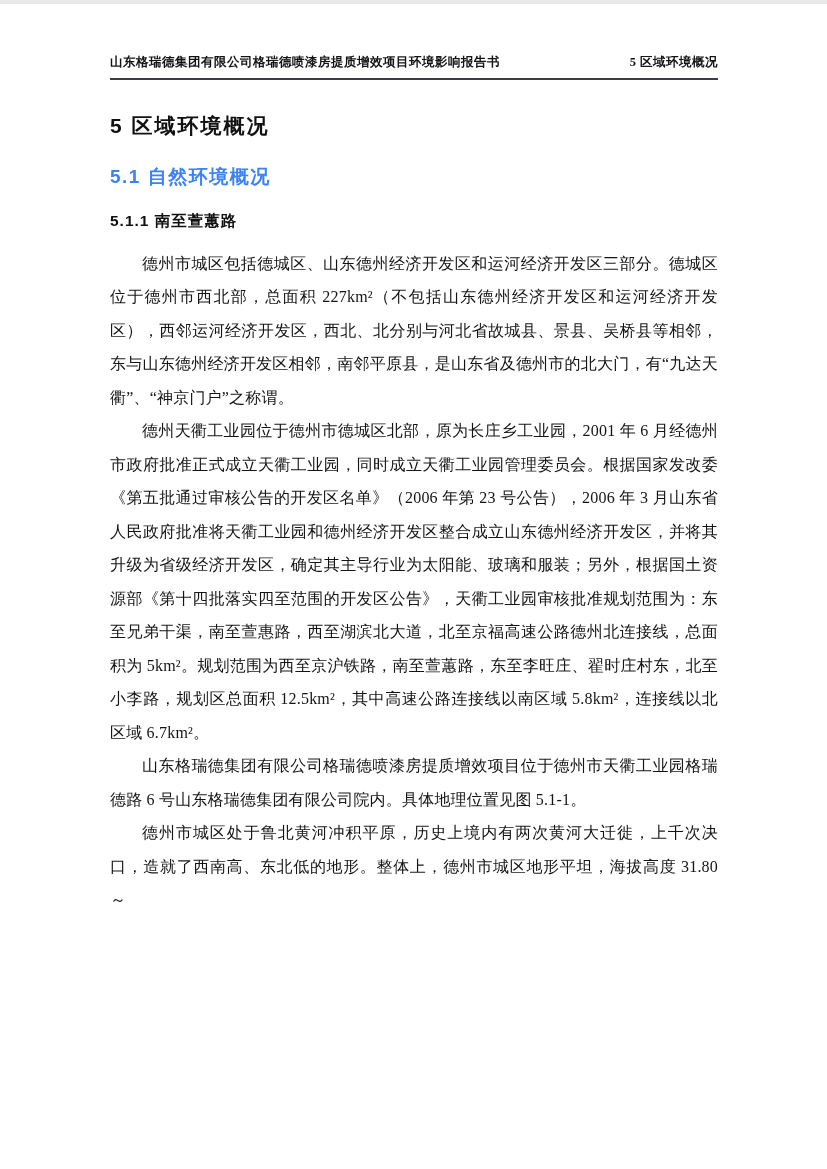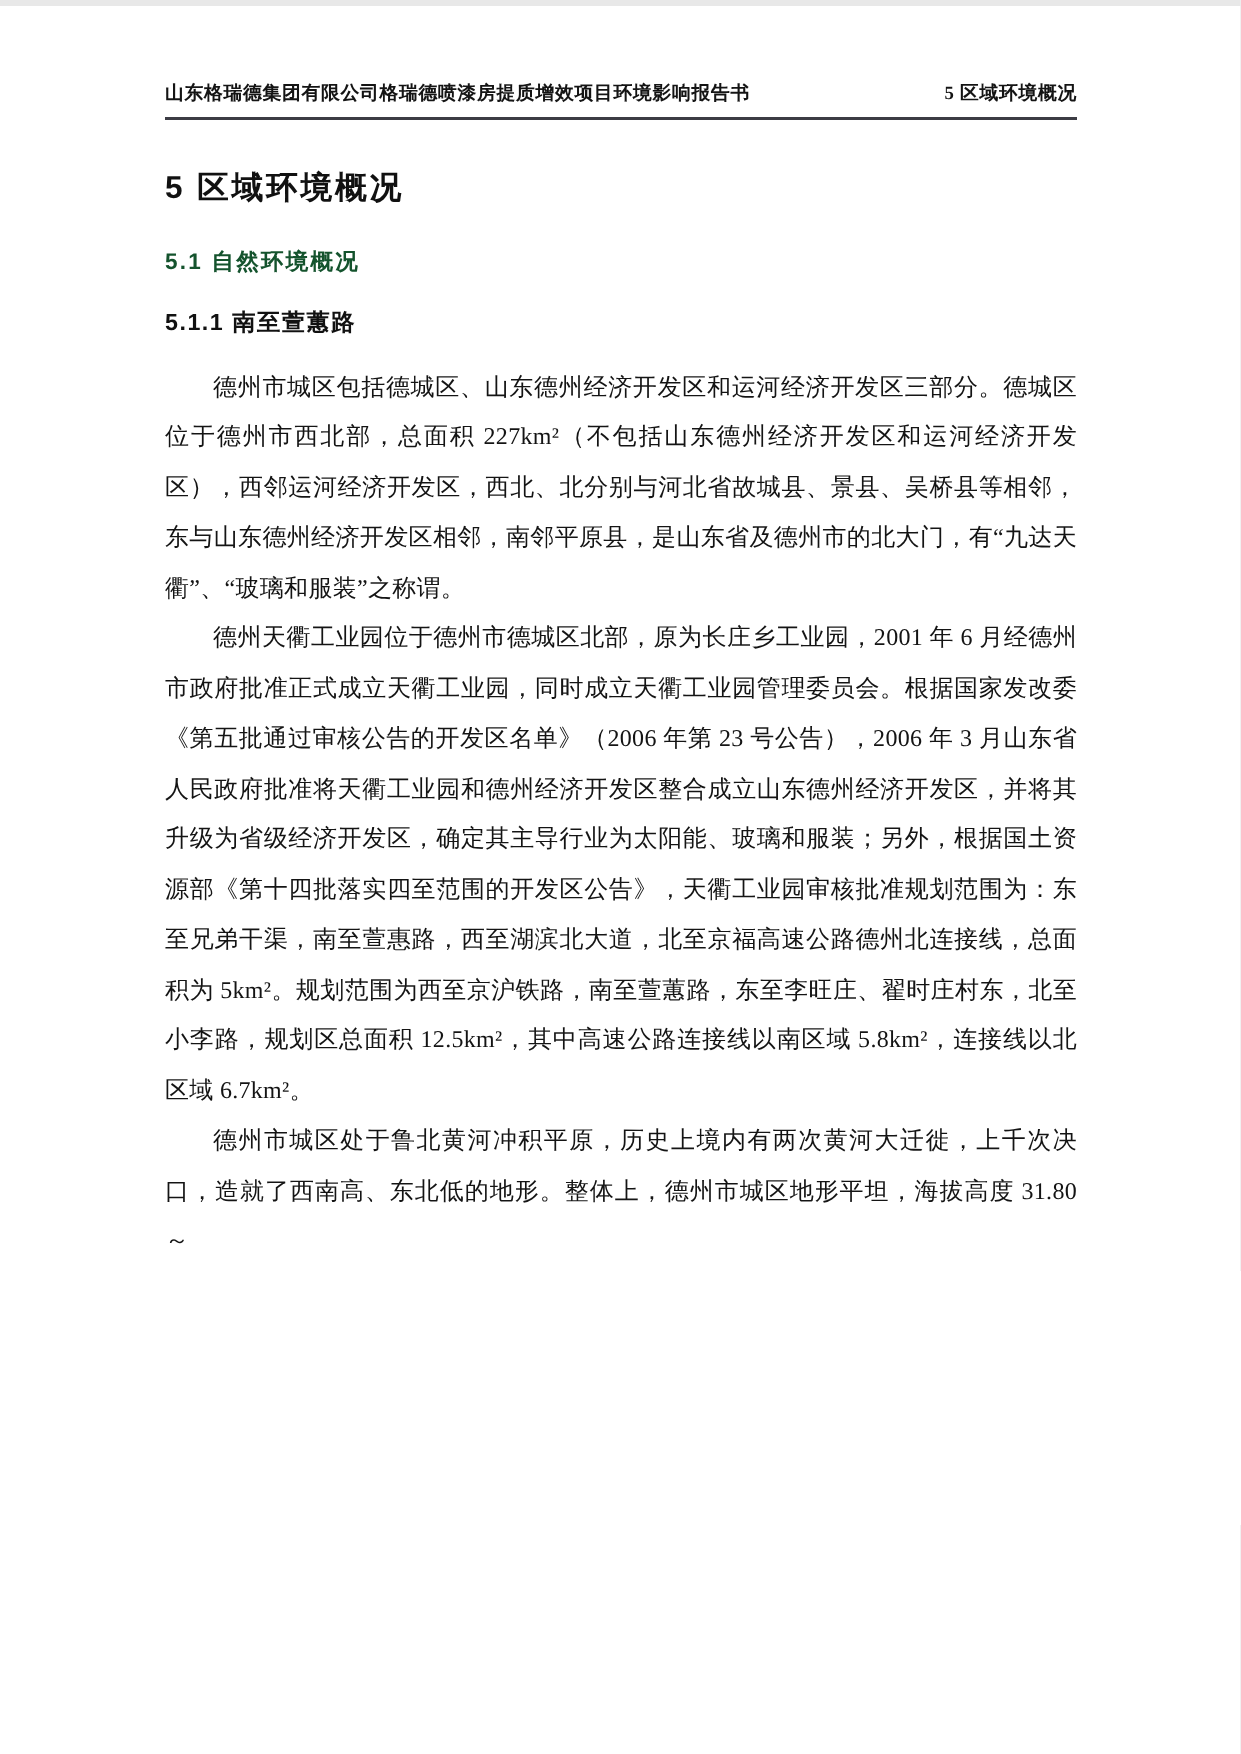--- a/index.html
+++ b/index.html
@@ -38,25 +38,25 @@
     font-family: "Liberation Sans", "DejaVu Sans", sans-serif;
     font-size: 21px;
     font-weight: bold;
     letter-spacing: 2px;
     line-height: 1.15;
     color: #111;
   }
   .content h2 {
     margin: 28px 0 0 0;
     font-family: "Liberation Sans", "DejaVu Sans", sans-serif;
-    font-size: 15px;
+    font-size: 19px;
     font-weight: bold;
     letter-spacing: 1.5px;
     line-height: 1.15;
-    color: #14532d;
+    color: #3b82f6;
   }
   .content h3 {
     margin: 24px 0 16px 0;
     font-family: "Liberation Sans", "DejaVu Sans", sans-serif;
     font-size: 15.5px;
     font-weight: bold;
     letter-spacing: 1px;
     line-height: 1.2;
     color: #111;
   }
@@ -103,20 +103,21 @@
     <span>山东格瑞德集团有限公司格瑞德喷漆房提质增效项目环境影响报告书</span>
     <span>5 区域环境概况</span>
   </header>
 
   <main class="content">
     <h1>5 区域环境概况</h1>
 
     <h2>5.1 自然环境概况</h2>
 
     <h3>5.1.1 南至萱蕙路</h3>
-    <p>德州市城区包括德城区、山东德州经济开发区和运河经济开发区三部分。德城区位于德州市西北部，总面积 227km²（不包括山东德州经济开发区和运河经济开发区），西邻运河经济开发区，西北、北分别与河北省故城县、景县、吴桥县等相邻，东与山东德州经济开发区相邻，南邻平原县，是山东省及德州市的北大门，有“九达天衢”、“玻璃和服装”之称谓。</p>
+    <p>德州市城区包括德城区、山东德州经济开发区和运河经济开发区三部分。德城区位于德州市西北部，总面积 227km²（不包括山东德州经济开发区和运河经济开发区），西邻运河经济开发区，西北、北分别与河北省故城县、景县、吴桥县等相邻，东与山东德州经济开发区相邻，南邻平原县，是山东省及德州市的北大门，有“九达天衢”、“神京门户”之称谓。</p>
     <p>德州天衢工业园位于德州市德城区北部，原为长庄乡工业园，2001 年 6 月经德州市政府批准正式成立天衢工业园，同时成立天衢工业园管理委员会。根据国家发改委《第五批通过审核公告的开发区名单》（2006 年第 23 号公告），2006 年 3 月山东省人民政府批准将天衢工业园和德州经济开发区整合成立山东德州经济开发区，并将其升级为省级经济开发区，确定其主导行业为太阳能、玻璃和服装；另外，根据国土资源部《第十四批落实四至范围的开发区公告》，天衢工业园审核批准规划范围为：东至兄弟干渠，南至萱惠路，西至湖滨北大道，北至京福高速公路德州北连接线，总面积为 5km²。规划范围为西至京沪铁路，南至萱蕙路，东至李旺庄、翟时庄村东，北至小李路，规划区总面积 12.5km²，其中高速公路连接线以南区域 5.8km²，连接线以北区域 6.7km²。</p>
+    <p>山东格瑞德集团有限公司格瑞德喷漆房提质增效项目位于德州市天衢工业园格瑞德路 6 号山东格瑞德集团有限公司院内。具体地理位置见图 5.1-1。</p>
 
     <p>德州市城区处于鲁北黄河冲积平原，历史上境内有两次黄河大迁徙，上千次决口，造就了西南高、东北低的地形。整体上，德州市城区地形平坦，海拔高度 31.80～</p>
   </main>
 
 
 </div>
 
 </body></html>

